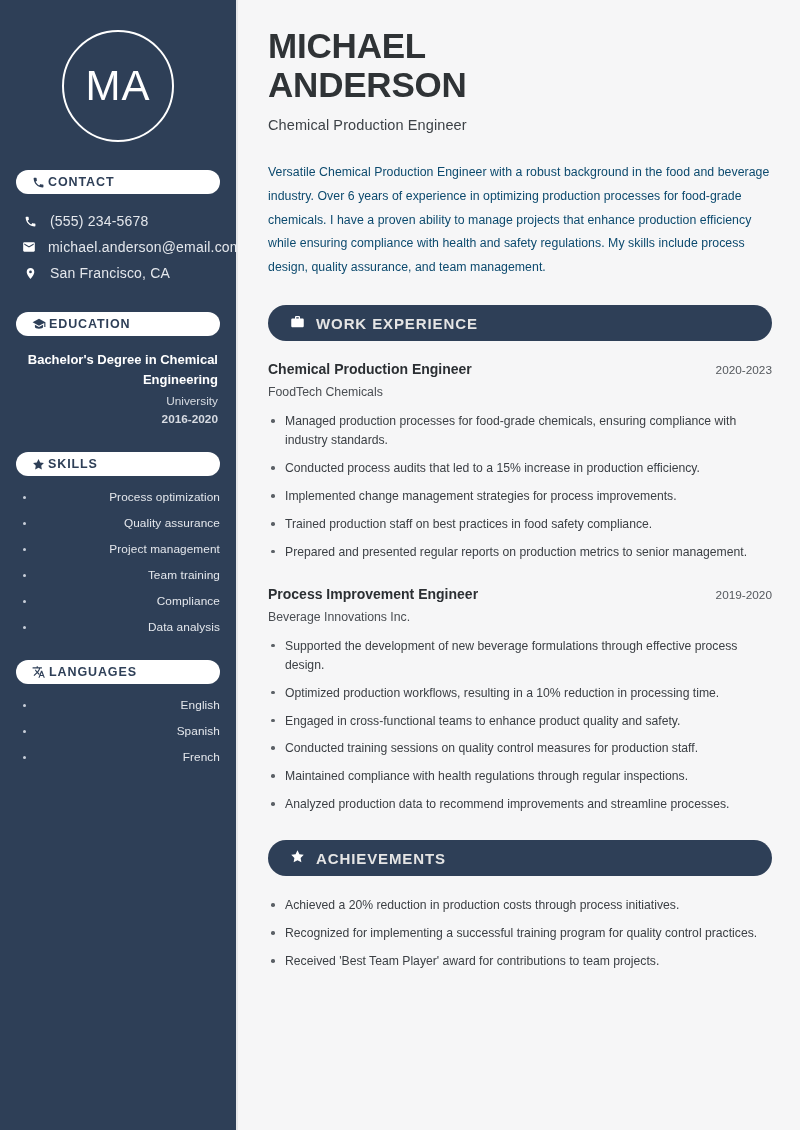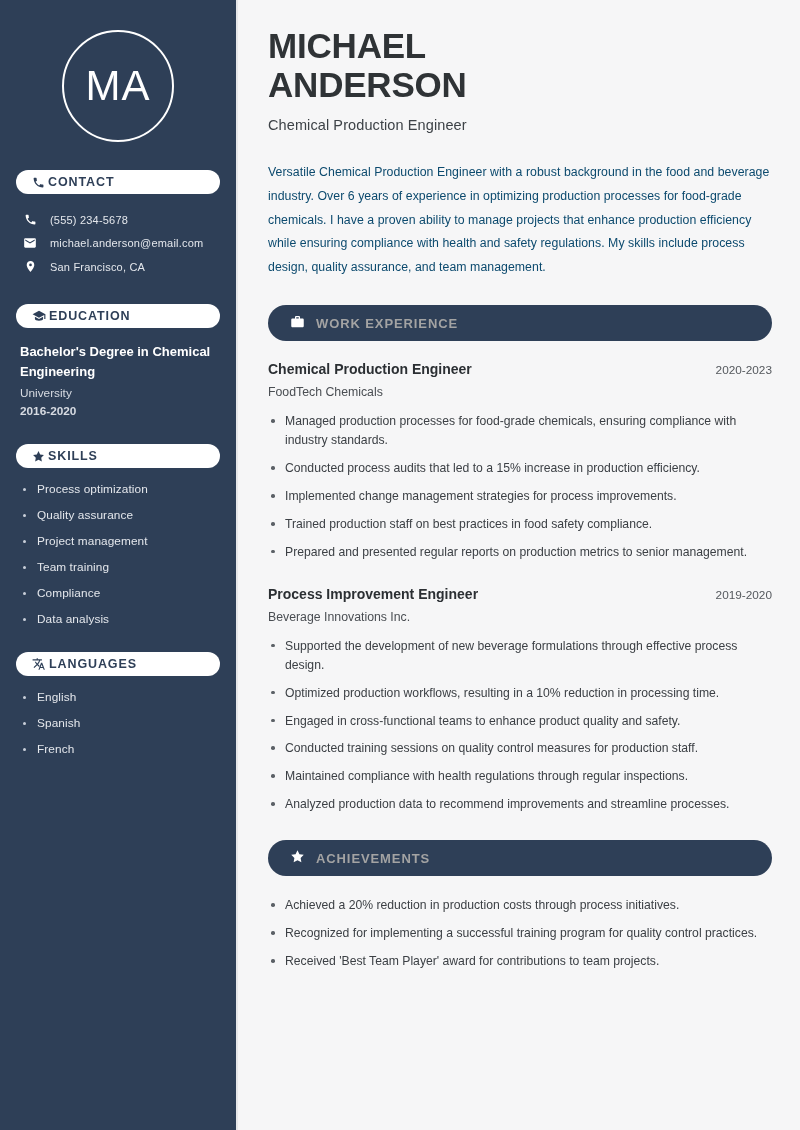--- a/index.html
+++ b/index.html
@@ -19,20 +19,21 @@
   }
 
   
   .sidebar {
     width: 238px;
     flex: 0 0 238px;
     background: #2e3f57;
     border-right: 2px solid #e6e7e9;
     padding: 0 16px;
     color: #ffffff;
+    text-align: right;
   }
   .avatar-wrap {
     display: flex;
     justify-content: center;
     padding-top: 30px;
     padding-bottom: 28px;
   }
   .avatar {
     width: 112px;
     height: 112px;
@@ -68,21 +69,21 @@
 
   .contact-list { margin-bottom: 26px; }
   .contact-row {
     display: flex;
     align-items: center;
     gap: 12px;
     padding: 5px 0 5px 6px;
   }
   .contact-row .ico { width: 16px; display: flex; justify-content: center; }
   .contact-row .txt {
-    font-size: 11px;
+    font-size: 14px;
     color: #e4e7ec;
     letter-spacing: 0.2px;
   }
 
   .edu-block { padding: 0 2px 0 4px; margin-bottom: 26px; }
   .edu-degree {
     font-size: 13px;
     font-weight: bold;
     line-height: 1.5;
     color: #ffffff;
@@ -151,22 +152,22 @@
     border-radius: 999px;
     height: 36px;
     display: flex;
     align-items: center;
     padding: 0 22px;
     gap: 11px;
     margin-top: 26px;
     margin-bottom: 20px;
   }
   .section-bar .sb-label {
-    color: #a3a3a3;
-    font-size: 13px;
+    color: #e5e5e5;
+    font-size: 15px;
     font-weight: bold;
     letter-spacing: 0.9px;
   }
 
   .job { margin-bottom: 6px; }
   .job-head {
     display: flex;
     justify-content: space-between;
     align-items: baseline;
   }

